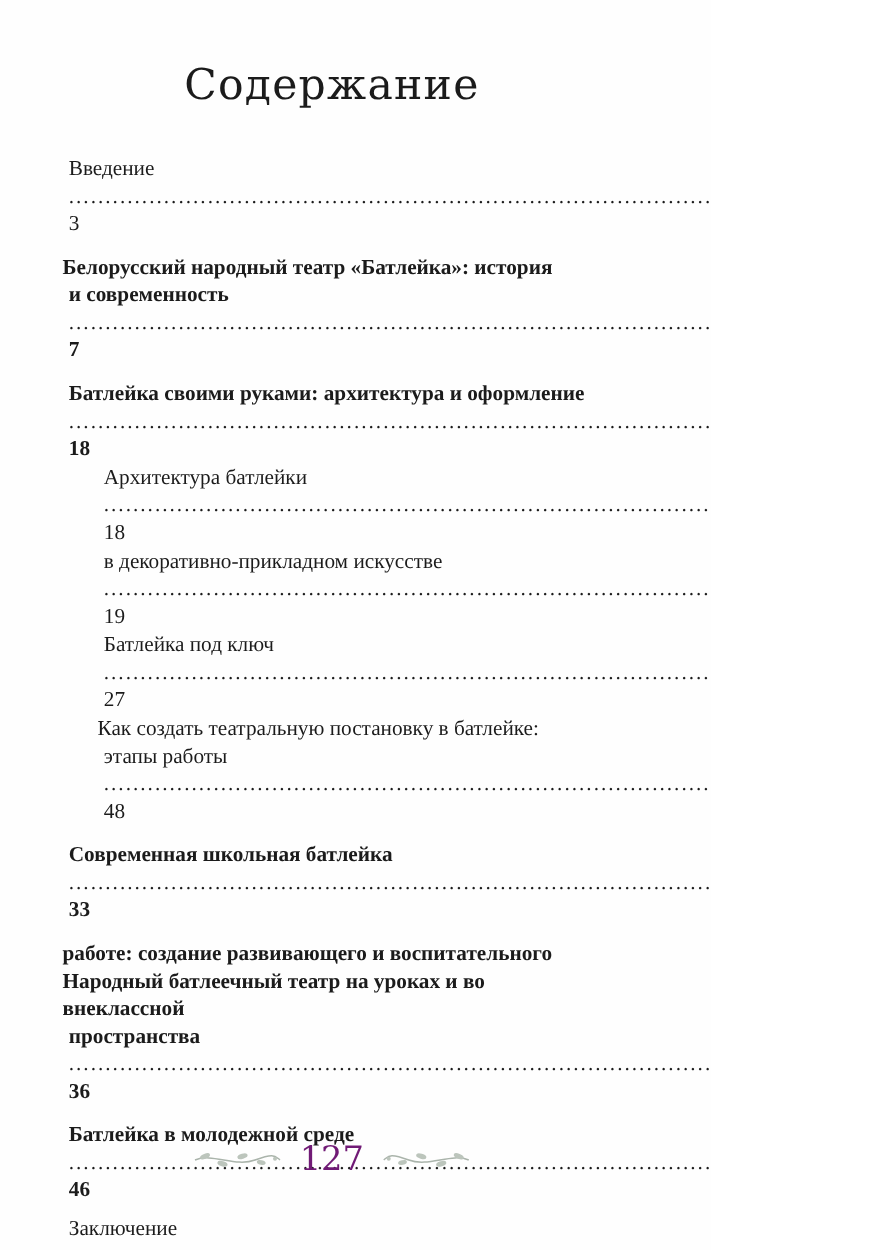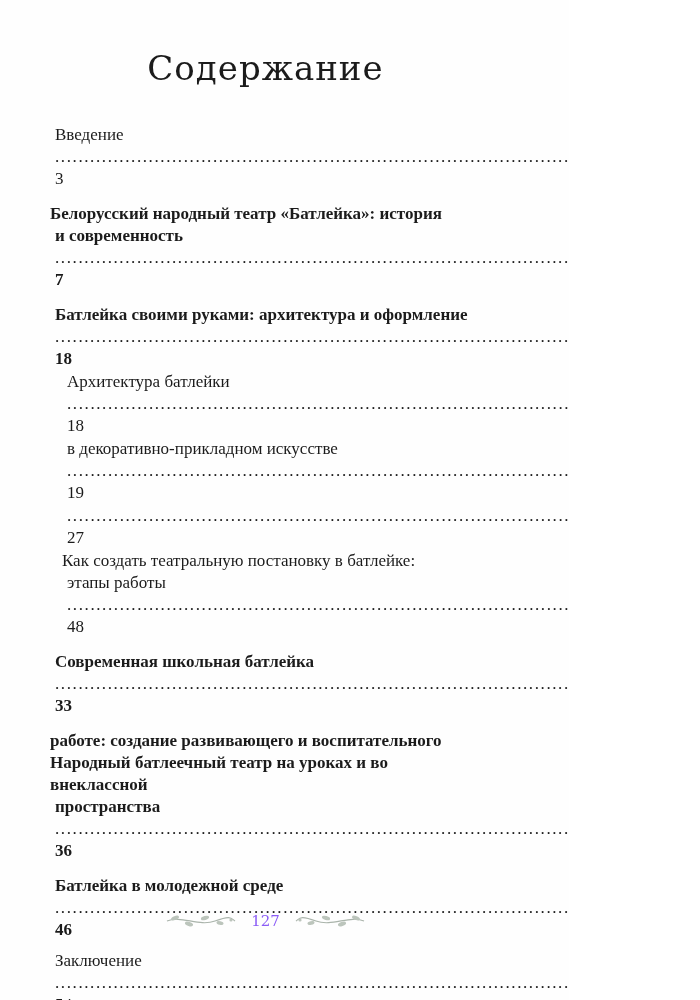--- a/index.html
+++ b/index.html
@@ -18,21 +18,21 @@
     text-align: center;
     font-family: "DejaVu Serif", serif;
     font-size: 34px;
     font-weight: 500;
     letter-spacing: 1px;
     margin-bottom: 36px;
   }
   .toc { font-size: 17px; }
   .entry { margin-top: 9px; }
   .entry.bold { font-weight: bold; margin-top: 13px; font-family: Liberation Serif, serif; }
-  .entry.sub { margin-left: 12px; margin-top: 1px; }
+  .entry.sub { margin-left: 28px; margin-top: 1px; }
   .entry:first-child { margin-top: 0; }
   .line { line-height: 22px; }
   .line.last { display: flex; align-items: baseline; flex-direction: column; }
   .txt { flex: 0 1 auto; }
   .prefix { font-style: italic; }
   .dots {
     flex: 1 1 auto;
     overflow: hidden;
     white-space: nowrap;
     margin-left: 4px;
@@ -49,22 +49,22 @@
     left: 50px;
     right: 88px;
     top: 912px;
     display: flex;
     align-items: center;
     justify-content: center;
     gap: 14px;
   }
   .pagenum {
     font-family: "DejaVu Serif", serif;
-    font-size: 15px;
-    color: #8b5cf6;
+    font-size: 27px;
+    color: #701a75;
   }
   .orn { display: inline-flex; }
   .orn.flip svg { transform: scaleX(-1); }
 </style>
 </head>
 <body>
 
 <div class="page">
 
   <h1 class="title">Содержание</h1>
@@ -101,20 +101,21 @@
       </div>
       <div class="entry sub">
         <div class="line last">
           <span class="txt">в декоративно-прикладном искусстве</span>
           <span class="dots"></span>
           <span class="pg">19</span>
         </div>
       </div>
       <div class="entry sub">
         <div class="line last">
+          <span class="txt">Батлейка под ключ</span>
           <span class="dots"></span>
           <span class="pg">27</span>
         </div>
       </div>
       <div class="entry sub">
         <div class="line"><span class="txt">Как создать театральную постановку в батлейке:</span></div>
         <div class="line last">
           <span class="txt">этапы работы</span>
           <span class="dots"></span>
           <span class="pg">48</span>

